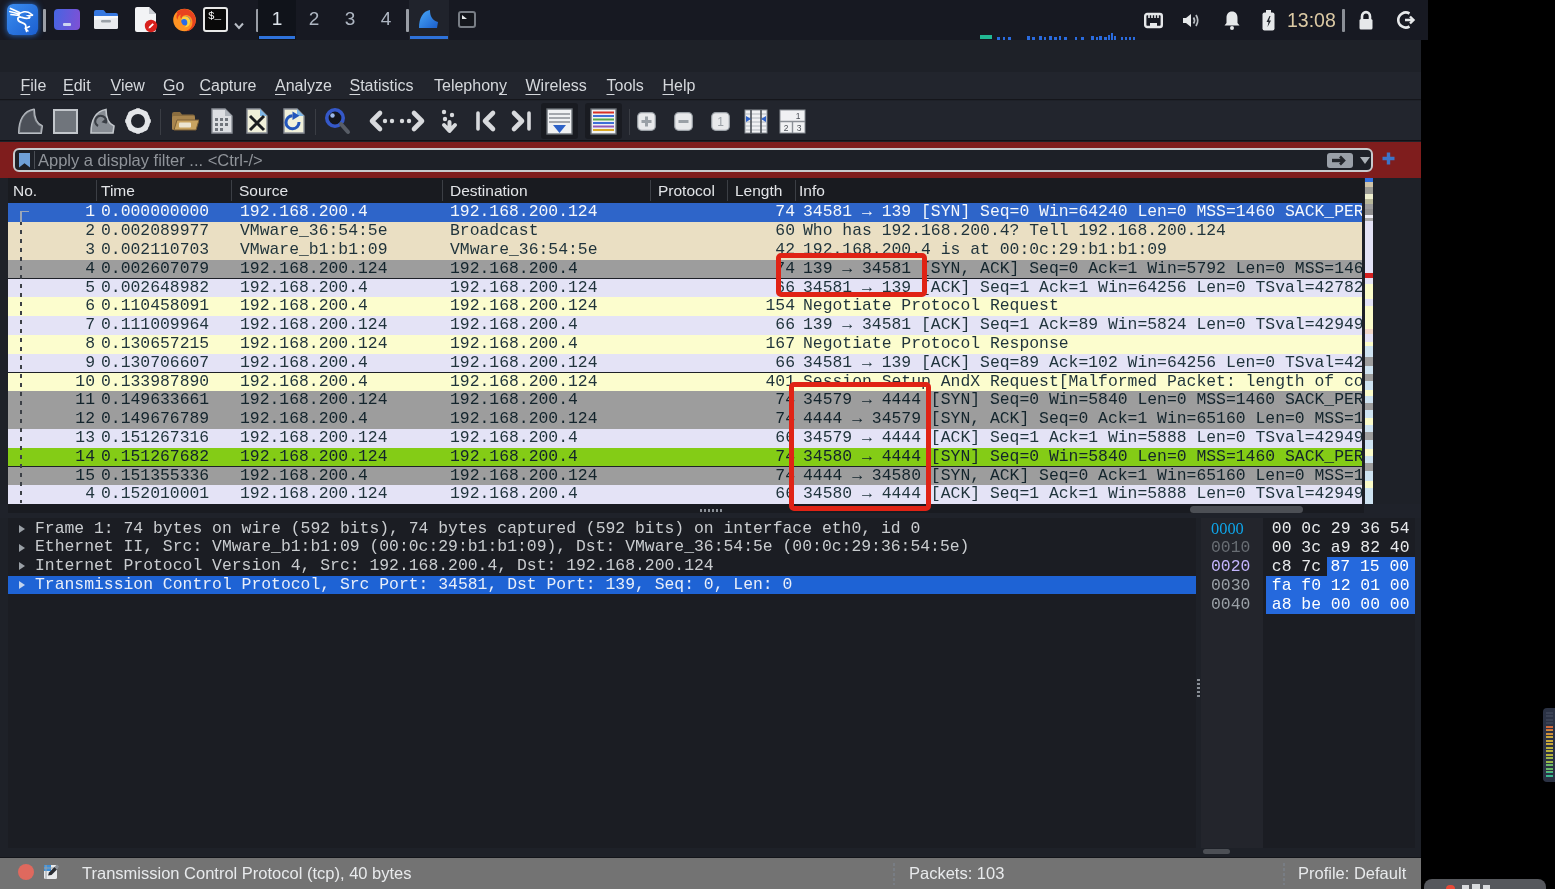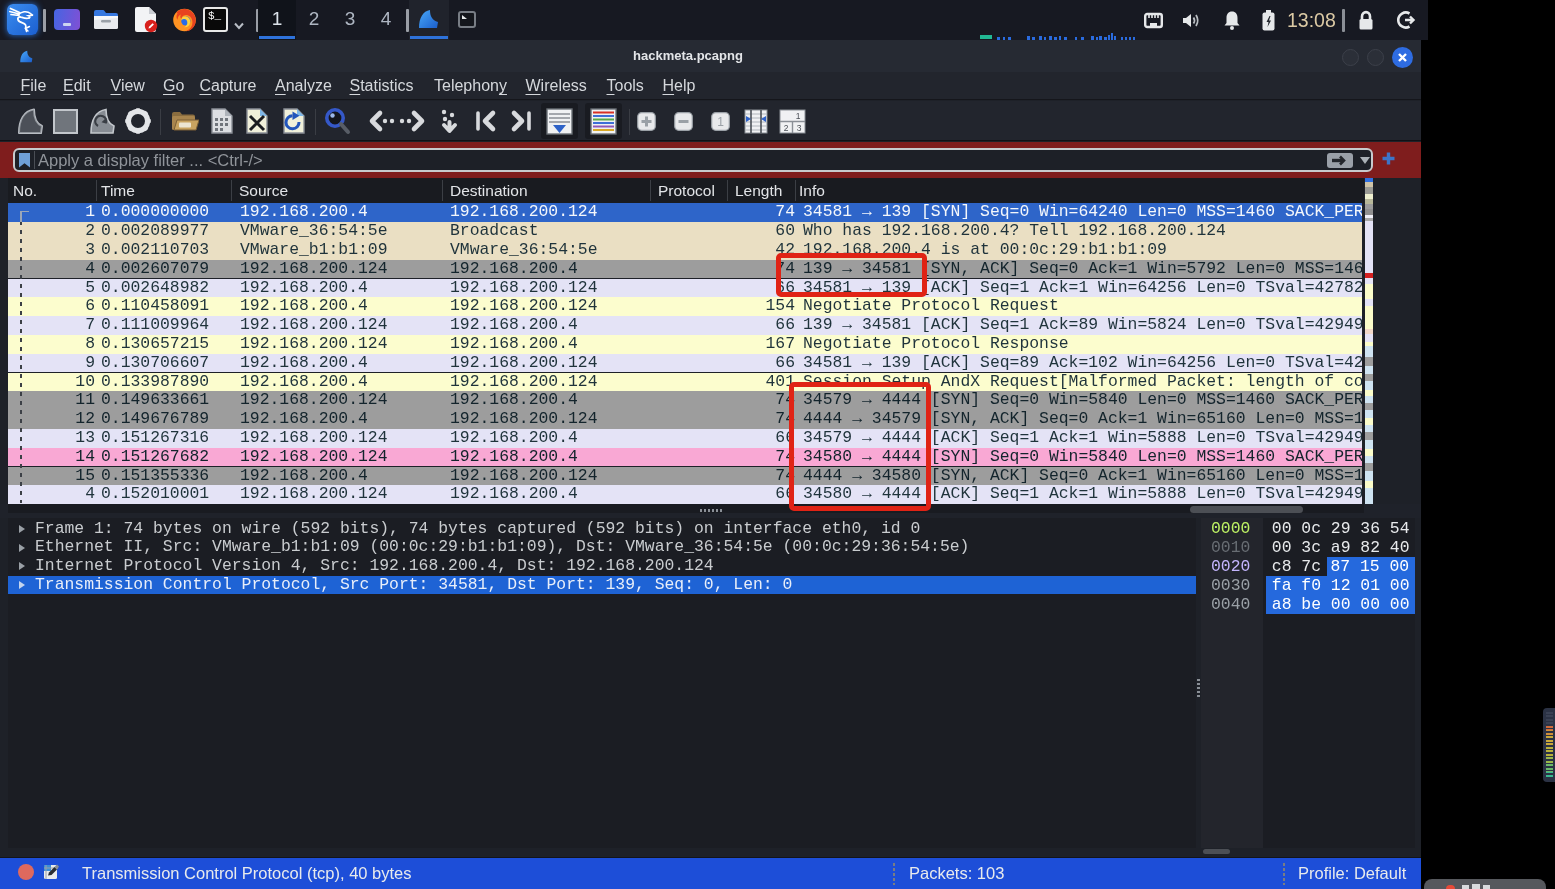--- a/index.html
+++ b/index.html
@@ -33,21 +33,21 @@
   #minimap { position:absolute; left:1365px; top:0px; width:8px; height:326px; }
   
   #split1 { left:0; top:464px; width:1421px; height:14px; background:#1f222a; }
   
   #details { left:8px; top:478px; width:1188px; height:330px; background:#1b1d23; color:#c9cccf; font-size:16.4px; }
   .drow { position:absolute; left:0; width:1188px; height:18.7px; line-height:18.7px; white-space:pre; }
   .tri { position:absolute; left:11px; top:5.5px; width:0; height:0; border-left:6px solid #9aa0a6; border-top:4.5px solid transparent; border-bottom:4.5px solid transparent; }
   #hex { left:1201px; top:478px; width:214px; height:330px; background:#1b1d23; color:#e8eaec; font-size:16.4px; overflow:hidden; }
   .xrow { position:absolute; height:19px; line-height:19px; white-space:pre; }
   
-  #statusbar { left:0; top:817px; width:1421px; height:32px; border-top:1px solid #13151a; background:#1d4ed8; color:#e8eaec; font-size:16.5px; }
+  #statusbar { left:0; top:817px; width:1421px; height:32px; border-top:1px solid #13151a; background:#737373; color:#e8eaec; font-size:16.5px; }
   
   .redbox { position:absolute; border:5px solid #e02315; border-radius:5px; }
 </style></head>
 <body>
 <div class="abs" id="taskbar">
 
   <div class="abs" style="left:7px;top:4px;width:31px;height:31px;border-radius:6px;background:linear-gradient(135deg,#3b8df0,#1b5fd0);box-shadow:0 0 6px #2a72d8;">
     <svg width="31" height="31" viewBox="0 0 31 31">
       <g stroke="#fff" fill="none" stroke-linecap="round">
         <path d="M12.5 8.5 L3.5 4.5 M12 10 L2.8 7.5 M12 11.5 L4 10.5" stroke-width="1.7"></path>
@@ -180,40 +180,20 @@
   <svg class="abs" style="left:1357px;top:10px;" width="18" height="21" viewBox="0 0 18 21">
     <path d="M5 9 L5 6.5 A4 4.4 0 0 1 13 6.5 L13 9" stroke="#e6e8ea" stroke-width="2.6" fill="none"></path>
     <rect x="2.5" y="9" width="13" height="10.5" rx="1.5" fill="#e6e8ea"></rect>
   </svg>
   <svg class="abs" style="left:1396px;top:10px;" width="20" height="20" viewBox="0 0 20 20">
     <path d="M13.5 3.5 A7.5 7.5 0 1 0 13.5 16.5" stroke="#e6e8ea" stroke-width="2.6" fill="none"></path>
     <path d="M9 10 L17 10 M14 6.5 L17.5 10 L14 13.5" stroke="#e6e8ea" stroke-width="2.4" fill="none"></path>
   </svg>
 </div>
 <div class="abs" id="win">
-  <div class="abs" id="titlebar">
-    <svg class="abs" style="left:19px;top:8px;" width="14" height="17" viewBox="0 0 22 20">
-      <path d="M2 19 C2 9 6 2 13 1 C13 7 15 11 21 13 L20 19 Z" fill="url(#fing2)"></path>
-      <defs>
-          <linearGradient id="fing2" x1="0" y1="0" x2="1" y2="1">
-            <stop offset="0" stop-color="#48a8f8"></stop>
-            <stop offset="1" stop-color="#1b5ecc"></stop>
-          </linearGradient>
-        </defs>
-    </svg>
-    <div class="abs" style="left:0;top:8px;width:1376px;text-align:center;font-size:13px;font-weight:bold;color:#e3e5e8;">hackmeta.pcapng</div>
-    <div class="abs" style="left:1342px;top:49px;"></div>
-    <div class="abs" style="left:1342px;top:9px;width:17px;height:17px;border-radius:50%;background:#2b2f38;border:1px solid #3c404a;"></div>
-    <div class="abs" style="left:1367px;top:9px;width:17px;height:17px;border-radius:50%;background:#2b2f38;border:1px solid #3c404a;"></div>
-    <div class="abs" style="left:1392px;top:7px;width:21px;height:21px;border-radius:50%;background:#2e6ce2;">
-      <svg width="21" height="21" viewBox="0 0 21 21">
-          <path d="M7 7 L14 14 M14 7 L7 14" stroke="#fff" stroke-width="2.4"></path>
-        </svg>
-    </div>
-  </div>
   <div class="abs" id="menubar">
     <span class="mi" style="left:20.5px;"><u>F</u>ile</span>
     <span class="mi" style="left:63px;"><u>E</u>dit</span>
     <span class="mi" style="left:110.5px;"><u>V</u>iew</span>
     <span class="mi" style="left:163px;"><u>G</u>o</span>
     <span class="mi" style="left:199.5px;"><u>C</u>apture</span>
     <span class="mi" style="left:275px;"><u>A</u>nalyze</span>
     <span class="mi" style="left:349.5px;"><u>S</u>tatistics</span>
     <span class="mi" style="left:434px;">Telephon<u>y</u></span>
     <span class="mi" style="left:525.5px;"><u>W</u>ireless</span>
@@ -416,21 +396,21 @@
     <div class="prow mono" style="top:81.7px;background:#9d9d9d;color:#13242c;"><span class="cno">4</span><span class="ct">0.002607079</span><span class="cs">192.168.200.124</span><span class="cd">192.168.200.4</span><span class="cp">TCP</span><span class="cl">74</span><span class="ci">139 → 34581 [SYN, ACK] Seq=0 Ack=1 Win=5792 Len=0 MSS=1460 SACK_PERM TSval=4294937</span></div>
     <div class="prow mono" style="top:100.5px;background:#e4e3f6;color:#1f333b;"><span class="cno">5</span><span class="ct">0.002648982</span><span class="cs">192.168.200.4</span><span class="cd">192.168.200.124</span><span class="cp">TCP</span><span class="cl">66</span><span class="ci">34581 → 139 [ACK] Seq=1 Ack=1 Win=64256 Len=0 TSval=4278250541 TSecr=4294937496</span></div>
     <div class="prow mono" style="top:119.3px;background:#fcfdce;color:#1f333b;"><span class="cno">6</span><span class="ct">0.110458091</span><span class="cs">192.168.200.4</span><span class="cd">192.168.200.124</span><span class="cp">SMB</span><span class="cl">154</span><span class="ci">Negotiate Protocol Request</span></div>
     <div class="prow mono" style="top:138.1px;background:#e4e3f6;color:#1f333b;"><span class="cno">7</span><span class="ct">0.111009964</span><span class="cs">192.168.200.124</span><span class="cd">192.168.200.4</span><span class="cp">TCP</span><span class="cl">66</span><span class="ci">139 → 34581 [ACK] Seq=1 Ack=89 Win=5824 Len=0 TSval=4294937499 TSecr=4278250649</span></div>
     <div class="prow mono" style="top:156.9px;background:#fcfdce;color:#1f333b;"><span class="cno">8</span><span class="ct">0.130657215</span><span class="cs">192.168.200.124</span><span class="cd">192.168.200.4</span><span class="cp">SMB</span><span class="cl">167</span><span class="ci">Negotiate Protocol Response</span></div>
     <div class="prow mono" style="top:175.7px;background:#e4e3f6;color:#1f333b;"><span class="cno">9</span><span class="ct">0.130706607</span><span class="cs">192.168.200.4</span><span class="cd">192.168.200.124</span><span class="cp">TCP</span><span class="cl">66</span><span class="ci">34581 → 139 [ACK] Seq=89 Ack=102 Win=64256 Len=0 TSval=4278250669 TSecr=42949375</span></div>
     <div class="prow mono" style="top:194.5px;background:#fcfdce;color:#1f333b;"><span class="cno">10</span><span class="ct">0.133987890</span><span class="cs">192.168.200.4</span><span class="cd">192.168.200.124</span><span class="cp">SMB</span><span class="cl">401</span><span class="ci">Session Setup AndX Request[Malformed Packet: length of contained item exceeds le</span></div>
     <div class="prow mono" style="top:213.3px;background:#9d9d9d;color:#13242c;"><span class="cno">11</span><span class="ct">0.149633661</span><span class="cs">192.168.200.124</span><span class="cd">192.168.200.4</span><span class="cp">TCP</span><span class="cl">74</span><span class="ci">34579 → 4444 [SYN] Seq=0 Win=5840 Len=0 MSS=1460 SACK_PERM TSval=4294937518 TSe</span></div>
     <div class="prow mono" style="top:232.1px;background:#9d9d9d;color:#13242c;"><span class="cno">12</span><span class="ct">0.149676789</span><span class="cs">192.168.200.4</span><span class="cd">192.168.200.124</span><span class="cp">TCP</span><span class="cl">74</span><span class="ci">4444 → 34579 [SYN, ACK] Seq=0 Ack=1 Win=65160 Len=0 MSS=1460 SACK_PERM TSval=42</span></div>
     <div class="prow mono" style="top:250.9px;background:#e4e3f6;color:#1f333b;"><span class="cno">13</span><span class="ct">0.151267316</span><span class="cs">192.168.200.124</span><span class="cd">192.168.200.4</span><span class="cp">TCP</span><span class="cl">66</span><span class="ci">34579 → 4444 [ACK] Seq=1 Ack=1 Win=5888 Len=0 TSval=4294937519 TSecr=4278250685</span></div>
-    <div class="prow mono" style="top:269.7px;background:#f9a8d4;color:#13242c;"><span class="cno">14</span><span class="ct">0.151267682</span><span class="cs">192.168.200.124</span><span class="cd">192.168.200.4</span><span class="cp">TCP</span><span class="cl">74</span><span class="ci">34580 → 4444 [SYN] Seq=0 Win=5840 Len=0 MSS=1460 SACK_PERM TSval=4294937519 TSe</span></div>
+    <div class="prow mono" style="top:269.7px;background:#84cc16;color:#13242c;"><span class="cno">14</span><span class="ct">0.151267682</span><span class="cs">192.168.200.124</span><span class="cd">192.168.200.4</span><span class="cp">TCP</span><span class="cl">74</span><span class="ci">34580 → 4444 [SYN] Seq=0 Win=5840 Len=0 MSS=1460 SACK_PERM TSval=4294937519 TSe</span></div>
     <div class="prow mono" style="top:288.5px;background:#9d9d9d;color:#13242c;"><span class="cno">15</span><span class="ct">0.151355336</span><span class="cs">192.168.200.4</span><span class="cd">192.168.200.124</span><span class="cp">TCP</span><span class="cl">74</span><span class="ci">4444 → 34580 [SYN, ACK] Seq=0 Ack=1 Win=65160 Len=0 MSS=1460 SACK_PERM TSval=42</span></div>
     <div class="prow mono" style="top:307.3px;background:#e4e3f6;color:#1f333b;"><span class="cno">4</span><span class="ct">0.152010001</span><span class="cs">192.168.200.124</span><span class="cd">192.168.200.4</span><span class="cp">TCP</span><span class="cl">66</span><span class="ci">34580 → 4444 [ACK] Seq=1 Ack=1 Win=5888 Len=0 TSval=4294937519 TSecr=4278250686</span></div>
     <div class="abs" style="left:20px;top:34px;width:1.5px;height:291px;background:repeating-linear-gradient(to bottom,#3c4046 0,#3c4046 4.5px,transparent 4.5px,transparent 9px);"></div>
     <div class="abs" style="left:20px;top:32.5px;width:9px;height:1.5px;background:#9aa6b8;"></div>
       <div class="abs" style="left:20px;top:32.5px;width:1.5px;height:11px;background:#9aa6b8;"></div>
     <div id="minimap" style="background:linear-gradient(to bottom,#3070e0 0px 4px,#cfc4a8 4px 9px,#9a9a94 9px 16px,#eff0d0 16px 21px,#b8b89a 21px 26px,#9c9c9c 26px 31px,#8f8f8f 31px 37px,#f0f0f8 37px 40px,#a8a8a8 40px 43px,#e4e3f6 43px 95px,#d42020 95px 100px,#e4e3f6 100px 106px,#fbfcca 106px 121px,#e4e3f6 121px 128px,#fbfcca 128px 151px,#f2d8c8 151px 156px,#e4e3f6 156px 164px,#fbfcca 164px 168px,#cfe4f2 168px 179px,#9d9d9d 179px 188px,#cfe4f2 188px 196px,#9d9d9d 196px 203px,#cfe4f2 203px 212px,#fbfcca 212px 218px,#cfe4f2 218px 225px,#9d9d9d 225px 232px,#cfe4f2 232px 240px,#fbfcca 240px 247px,#cfe4f2 247px 254px,#9d9d9d 254px 262px,#cfe4f2 262px 271px,#fbfcca 271px 278px,#cfe4f2 278px 285px,#9d9d9d 285px 293px,#cfe4f2 293px 303px,#fbfcca 303px 310px,#cfe4f2 310px 326px);"></div>
   </div>
   <div class="abs" id="split1">
     <div class="abs" style="left:8px;top:0;width:1356px;height:9px;background:#191b21;"></div>
     <div class="abs" style="left:1190px;top:1.5px;width:113px;height:7px;background:#4c4f55;border-radius:3.5px;"></div>
@@ -438,21 +418,21 @@
   </div>
   <div class="abs" id="details">
     <div class="drow mono" style="top:1.5px;"><span class="tri" style="border-left-color:#9aa0a6;"></span><span class="abs" style="left:27px;white-space:pre;">Frame 1: 74 bytes on wire (592 bits), 74 bytes captured (592 bits) on interface eth0, id 0</span></div>
     <div class="drow mono" style="top:20.2px;"><span class="tri" style="border-left-color:#9aa0a6;"></span><span class="abs" style="left:27px;white-space:pre;">Ethernet II, Src: VMware_b1:b1:09 (00:0c:29:b1:b1:09), Dst: VMware_36:54:5e (00:0c:29:36:54:5e)</span></div>
     <div class="drow mono" style="top:38.9px;"><span class="tri" style="border-left-color:#9aa0a6;"></span><span class="abs" style="left:27px;white-space:pre;">Internet Protocol Version 4, Src: 192.168.200.4, Dst: 192.168.200.124</span></div>
     <div class="drow mono" style="top:57.6px;background:#1e63d5;color:#e8eef9;"><span class="tri" style="border-left-color:#c3d4ee;"></span><span class="abs" style="left:27px;white-space:pre;">Transmission Control Protocol, Src Port: 34581, Dst Port: 139, Seq: 0, Len: 0</span></div>
   </div>
   <div class="abs" style="left:1197px;top:639px;width:3px;height:20px;background:repeating-linear-gradient(to bottom,#8a8f96 0,#8a8f96 2px,transparent 2px,transparent 4px);"></div>
   <div class="abs" id="hex">
     <div class="abs" style="left:0;top:0;width:62px;height:330px;background:#23252c;"></div>
-    <div class="xrow mono" style="top:1px;left:0;width:214px;"><span class="abs" style="left:10px;color:#bef264;">0000</span><span class="abs" style="left:70.8px;color:#e8eaec;">00 0c 29 36 54</span></div>
+    <div class="xrow mono" style="top:1px;left:0;width:214px;"><span class="abs" style="left:10px;color:#0ea5e9;font-family:Liberation Serif, serif;">0000</span><span class="abs" style="left:70.8px;color:#e8eaec;">00 0c 29 36 54</span></div>
     <div class="xrow mono" style="top:20px;left:0;width:214px;"><span class="abs" style="left:10px;color:#686d73;">0010</span><span class="abs" style="left:70.8px;color:#e8eaec;">00 3c a9 82 40</span></div>
     <div class="abs" style="left:125.5px;top:39px;width:88.5px;height:19px;background:#2569dd;"></div>
     <div class="xrow mono" style="top:39px;left:0;width:214px;"><span class="abs" style="left:10px;color:#c4b5fd;">0020</span><span class="abs" style="left:70.8px;color:#e8eaec;">c8 7c</span><span class="abs" style="left:129.4px;color:#ffffff;text-align:right;">87 15 00</span></div>
     <div class="abs" style="left:65px;top:58px;width:149px;height:19px;background:#2569dd;"></div>
     <div class="xrow mono" style="top:58px;left:0;width:214px;"><span class="abs" style="left:10px;color:#9aa0a6;">0030</span><span class="abs" style="left:70.8px;color:#ffffff;">fa f0 12 01 00</span></div>
     <div class="abs" style="left:65px;top:77px;width:149px;height:19px;background:#2569dd;"></div>
     <div class="xrow mono" style="top:77px;left:0;width:214px;"><span class="abs" style="left:10px;color:#9aa0a6;">0040</span><span class="abs" style="left:70.8px;color:#ffffff;">a8 be 00 00 00</span></div>
   </div>
   <div class="abs" style="left:1203px;top:809px;width:27px;height:5px;background:#4c4f55;border-radius:2.5px;"></div>
   <div class="abs" id="statusbar">

